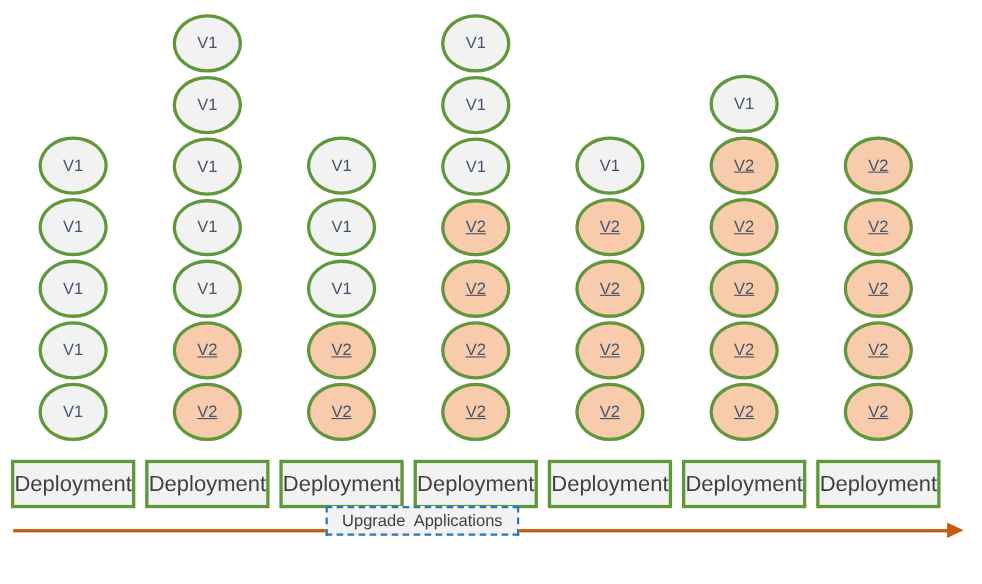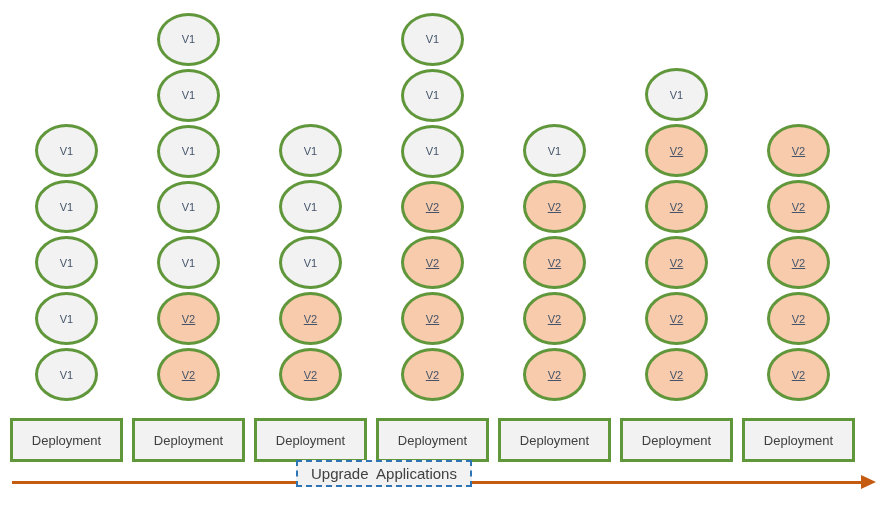--- a/index.html
+++ b/index.html
@@ -38,36 +38,36 @@
   .pod {
     box-sizing: border-box;
     width: 63px;
     height: 53px;
     margin-top: 3px;
     border: 3px solid var(--pod-border, #61973B);
     border-radius: 50%;
     display: flex;
     align-items: center;
     justify-content: center;
-    font-size: 11px;
+    font-size: 15px;
     color: var(--pod-text, #44546A);
   }
   .pod.v1 { background: var(--v1-fill, #F2F2F2); }
   .pod.v2 { background: var(--v2-fill, #F8CBAD); text-decoration: underline; }
   .deployment {
     box-sizing: border-box;
     margin-top: 17px;
     width: 113px;
     height: 44px;
     border: 3px solid var(--box-border, #61973B);
     background: var(--box-fill, #F2F2F2);
     display: flex;
     align-items: center;
     justify-content: center;
-    font-size: 13px;
+    font-size: 20px;
     color: var(--box-text, #404040);
   }
   .arrow-line {
     position: absolute;
     left: 12px;
     top: 481px;
     width: 850px;
     height: 3px;
     background: var(--arrow-color, #C55A11);
   }

